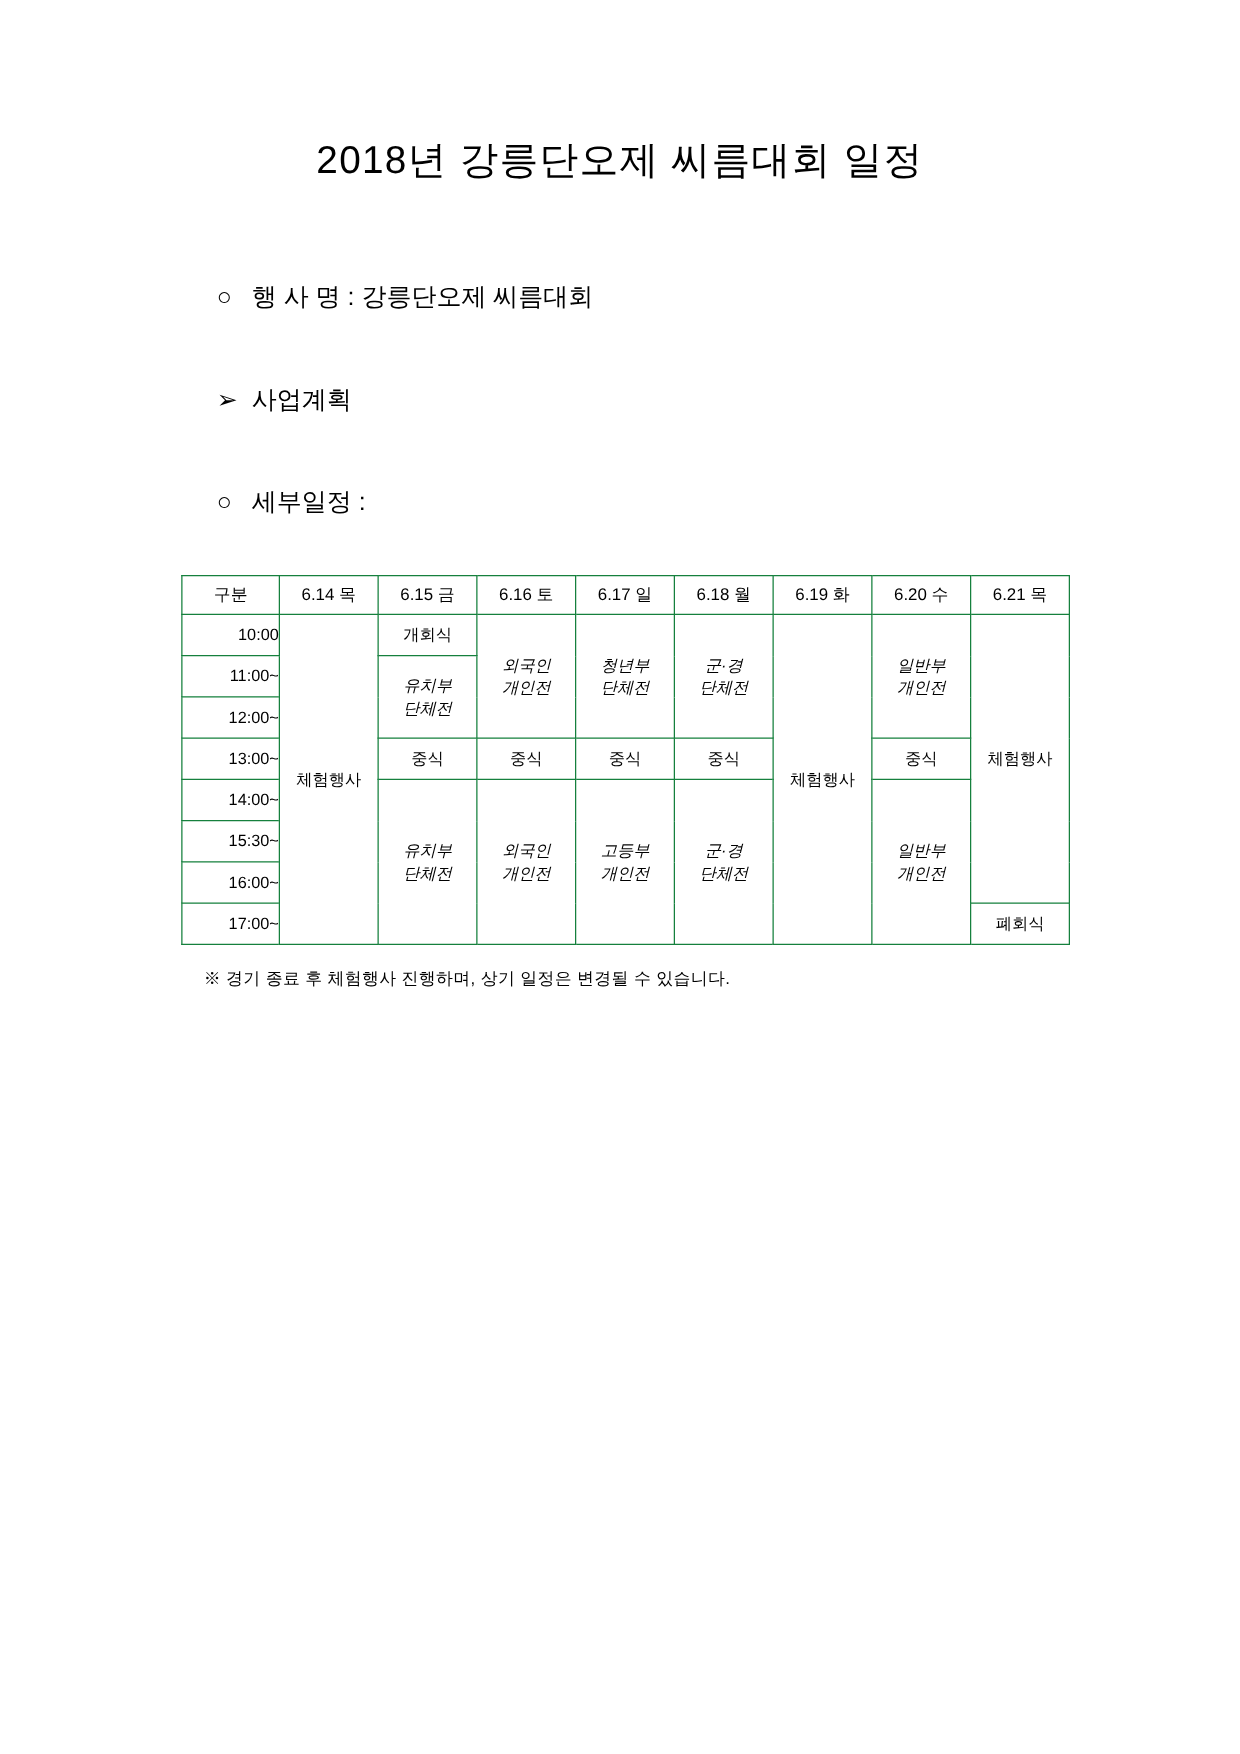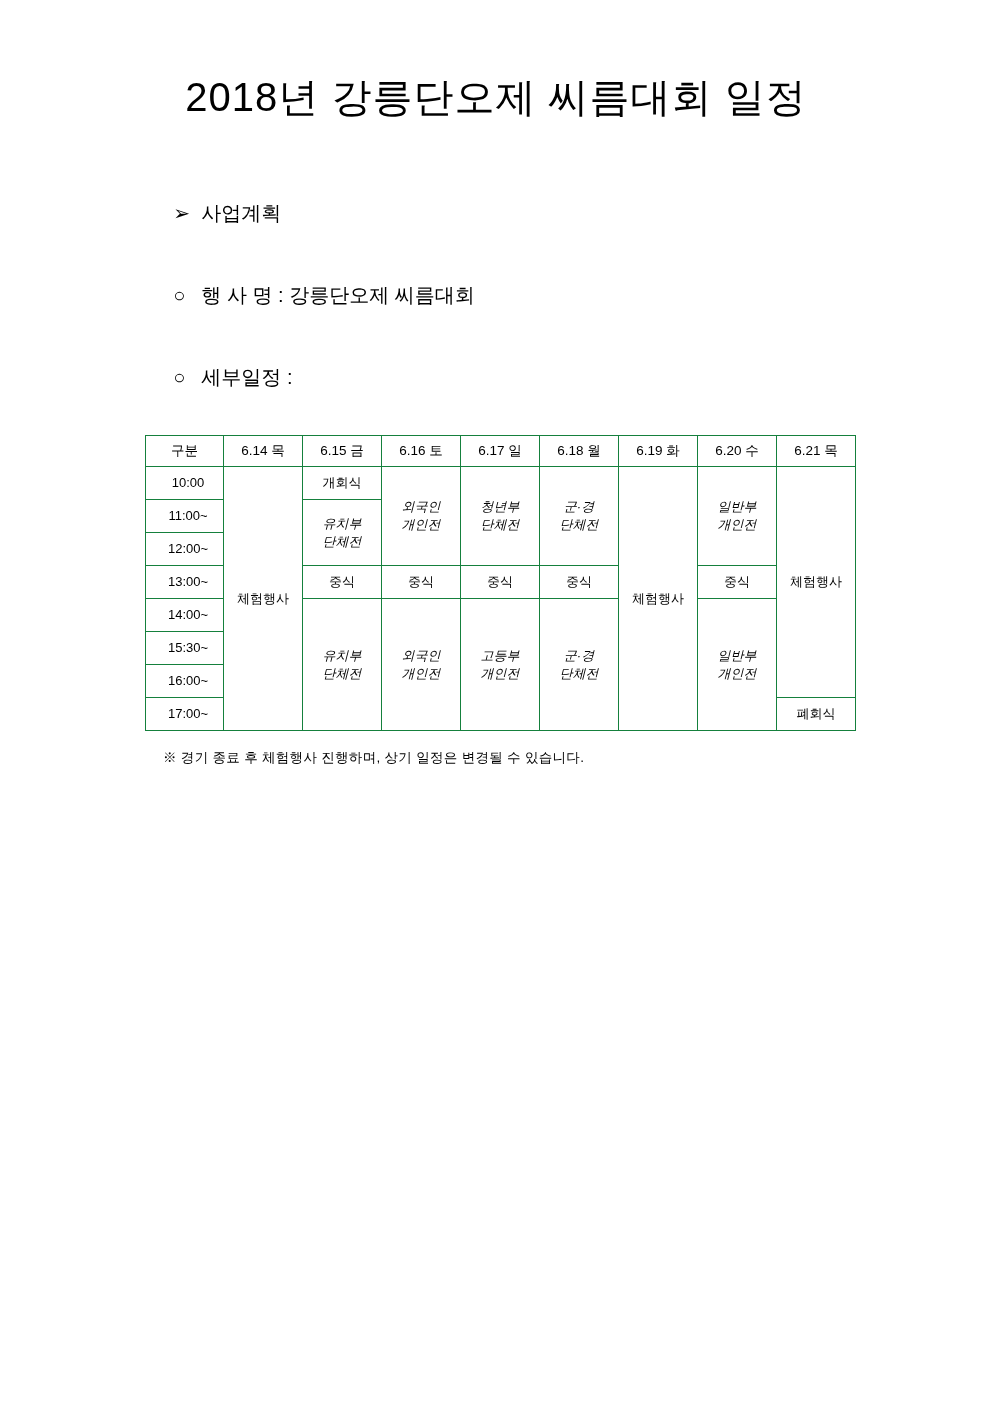--- a/index.html
+++ b/index.html
@@ -16,25 +16,25 @@
     overflow: hidden;
   }
   .page {
     position: relative;
     width: 992px;
     height: 1403px;
     box-sizing: border-box;
   }
   .doc-title {
     text-align: center;
-    font-size: 40px;
+    font-size: 31px;
     font-weight: 400;
     letter-spacing: 1px;
     margin: 0;
-    padding-top: 73px;
+    padding-top: 109px;
     line-height: 1.2;
   }
   .info-block {
     margin-top: 62px;
     padding-left: 140px;
   }
   .info-line {
     font-size: 20px;
     line-height: 1.0;
     margin-bottom: 22px;
@@ -70,21 +70,21 @@
     line-height: 1.35;
     font-weight: 400;
   }
   table.schedule thead th {
     height: 30px;
     font-size: 13.5px;
   }
   table.schedule tbody td.timecell {
     height: 32px;
     font-size: 13px;
-    text-align: center;
+    text-align: right;
     padding-left: 7px;
     width: 78px;
   }
   table.schedule col.c-time { width: 78px; }
   table.schedule col.c-day  { width: 79px; }
   .cell-multi {
     white-space: pre-line;
     font-style: italic;
   }
   .footer-note {
@@ -97,24 +97,24 @@
 </style>
 </head>
 <body>
 
 <div class="page">
 
   <h1 class="doc-title">2018년 강릉단오제 씨름대회 일정</h1>
 
   <div class="info-block">
     <div class="info-line">
-      <span class="marker">➢</span><span>사업계획</span>
+      <span class="marker">○</span><span>행 사 명 : 강릉단오제 씨름대회</span>
     </div>
     <div class="info-line">
-      <span class="marker">○</span><span>행 사 명 : 강릉단오제 씨름대회</span>
+      <span class="marker">➢</span><span>사업계획</span>
     </div>
     <div class="info-line">
       <span class="marker">○</span><span>세부일정 :</span>
     </div>
   </div>
 
 
   <div class="table-wrap">
     <table class="schedule">
       <colgroup>

